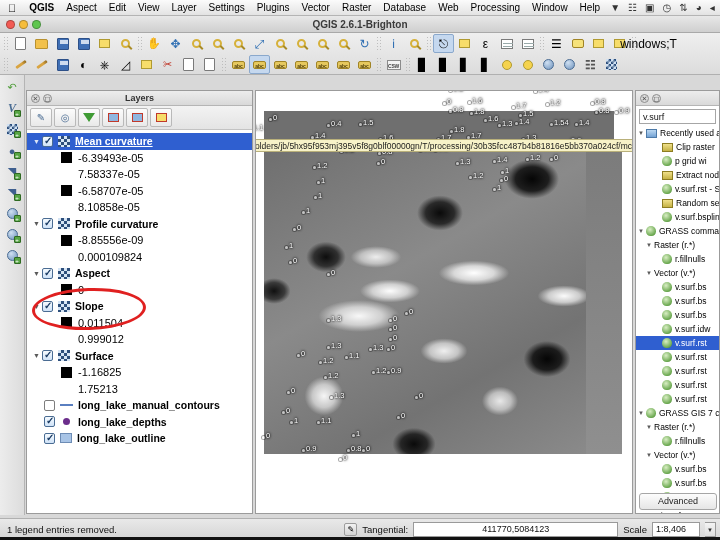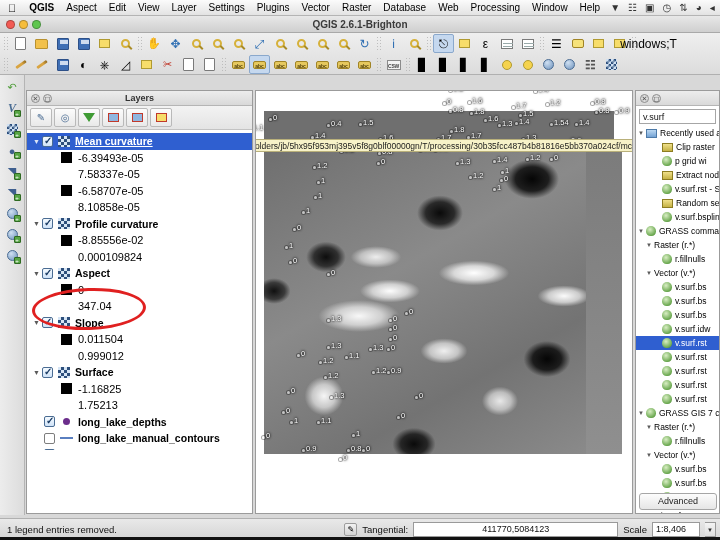--- a/index.html
+++ b/index.html
@@ -483,39 +483,36 @@
       </div>
 
       <div class="lrow">
         <span class="arr">▼</span>
         <span class="cb on"></span>
         <span class="lsym"></span>
         <span class="lname">Profile curvature</span>
       </div>
       <div class="vrow">
         <span class="swatch"></span>
-        <span>-8.85556e-02</span>
+        <span>-8.85556e-09</span>
       </div>
       <div class="vrow novsym">
         <span>0.000109824</span>
       </div>
 
       <div class="lrow">
         <span class="arr">▼</span>
         <span class="cb on"></span>
         <span class="lsym"></span>
         <span class="lname">Aspect</span>
       </div>
       <div class="vrow">
         <span class="swatch"></span>
         <span>0</span>
       </div>
-      <div class="vrow novsym">
-        <span>347.04</span>
-      </div>
 
       <div class="lrow">
         <span class="arr">▼</span>
         <span class="cb on"></span>
         <span class="lsym"></span>
         <span class="lname">Slope</span>
       </div>
       <div class="vrow">
         <span class="swatch"></span>
         <span>0.011504</span>
@@ -532,28 +529,28 @@
       </div>
       <div class="vrow">
         <span class="swatch"></span>
         <span>-1.16825</span>
       </div>
       <div class="vrow novsym">
         <span>1.75213</span>
       </div>
 
       <div class="lrow leaf">
+        <span class="cb"></span>
+        <span class="line-sym"></span>
+        <span class="lname">long_lake_manual_contours</span>
+      </div>
+      <div class="lrow leaf">
         <span class="cb on"></span>
         <span class="pt-sym"></span>
         <span class="lname">long_lake_depths</span>
-      </div>
-      <div class="lrow leaf">
-        <span class="cb"></span>
-        <span class="line-sym"></span>
-        <span class="lname">long_lake_manual_contours</span>
       </div>
       <div class="lrow leaf">
         <span class="cb on"></span>
         <span class="poly-sym"></span>
         <span class="lname">long_lake_outline</span>
       </div>
     </div>
   </div>
 
   <div class="ellipse"></div>

